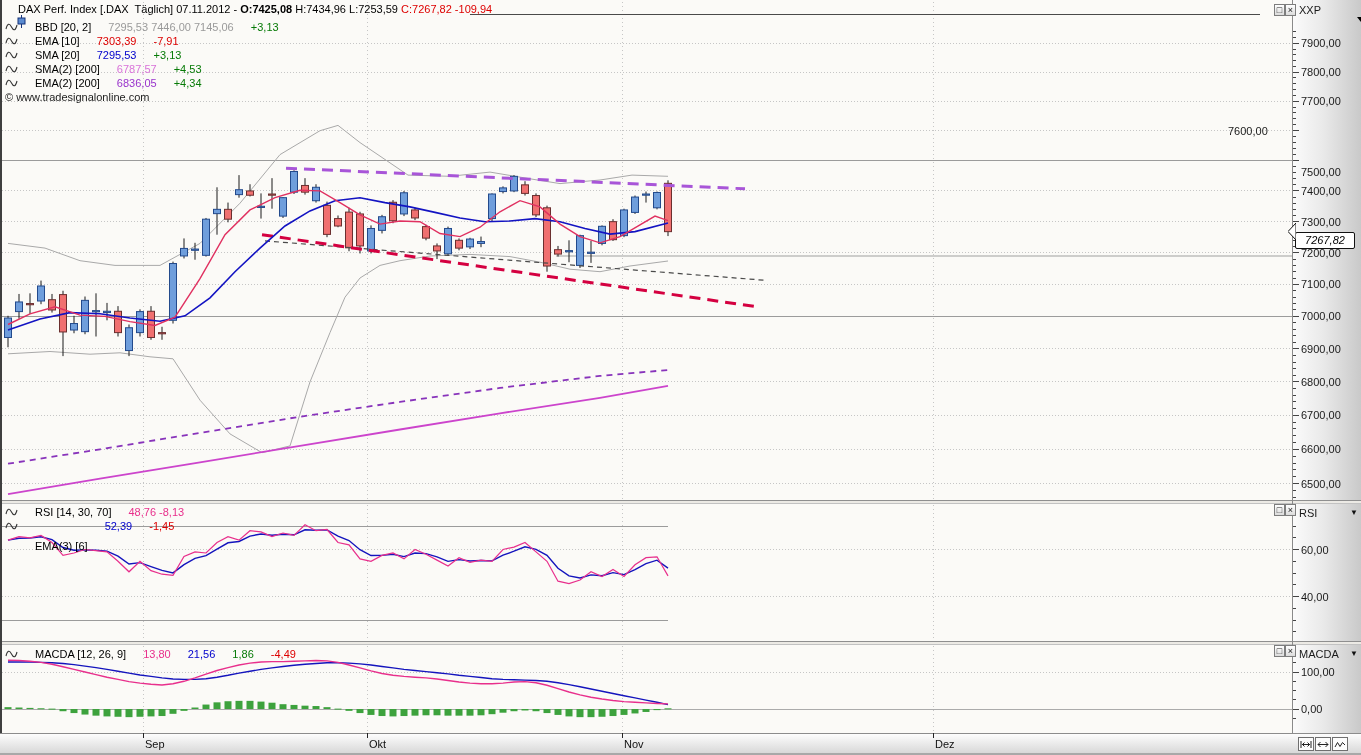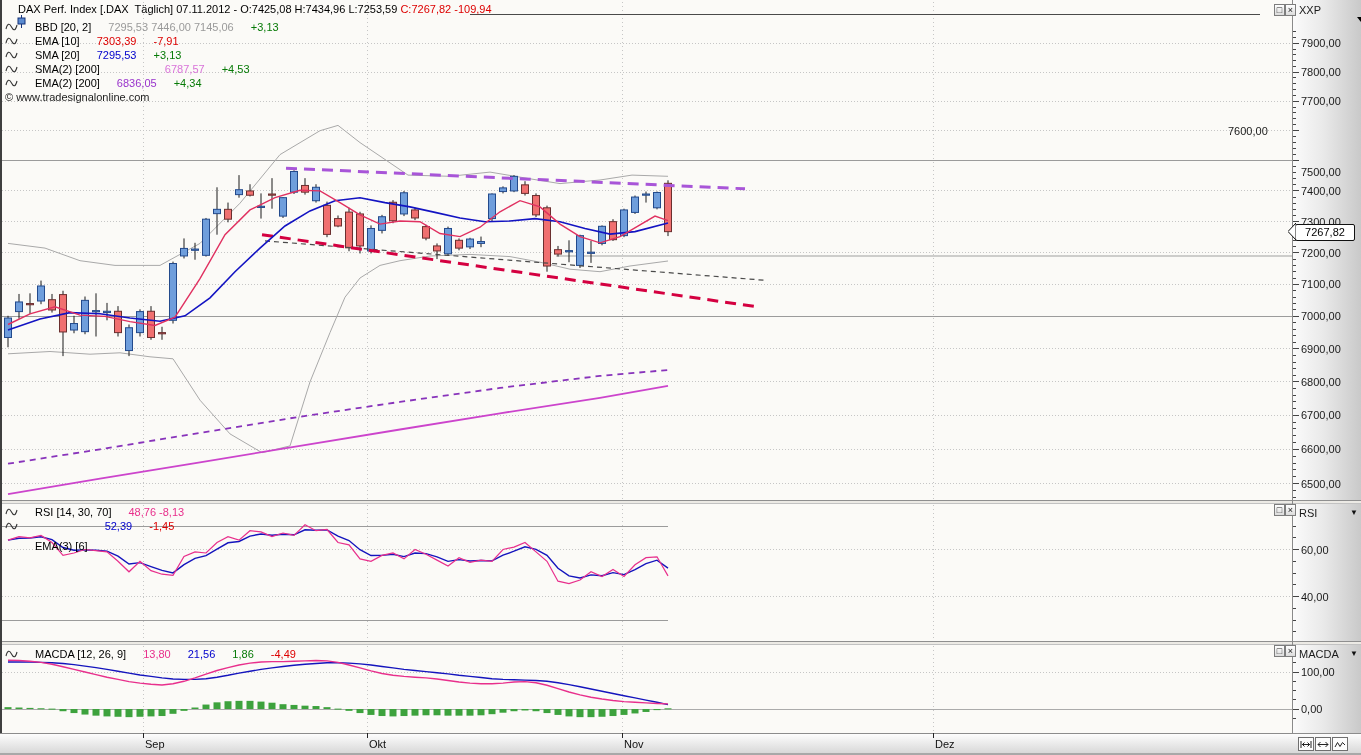--- a/index.html
+++ b/index.html
@@ -392,36 +392,36 @@
         <polyline points="8,660.2 19,660.5 30,661.3 41,662.4 52,664.2 63,666.8 74,669.4 85,672.0 96,674.6 107,677.2 118,679.4 129,681.6 140,683.1 151,684.2 162,685.0 173,683.8 184,681.3 195,677.9 206,674.2 217,670.5 228,667.6 239,665.0 250,663.1 261,662.0 272,661.6 283,661.6 294,661.3 305,660.9 316,660.5 327,660.9 338,662.4 349,665.0 360,667.9 371,670.9 382,673.5 393,675.3 404,676.4 415,677.2 426,677.9 437,679.0 448,680.5 459,682.0 470,683.1 481,683.8 492,683.8 503,683.1 514,682.0 525,681.6 536,682.7 547,685.3 558,688.6 569,692.0 580,694.9 591,697.2 602,699.0 613,700.5 624,701.6 635,702.3 646,702.9 657,703.5 668,703.9" fill="none" stroke="#e82f8c" stroke-width="1.4"></polyline>
       </g>
     </svg>
 
   <div class="txt" style="left:5px;top:3px;">
     <svg width="9" height="13" viewBox="0 0 9 13">
         <line x1="4.5" y1="0" x2="4.5" y2="13" stroke="#16337a" stroke-width="1"></line>
         <rect x="1" y="3" width="7" height="6" fill="#5b8bd0" stroke="#16337a" stroke-width="1"></rect>
       </svg>
   </div>
-  <div class="txt" id="main-title" style="left:18px;top:3px;"><span style="color: rgb(0, 0, 0);">DAX Perf. Index [.DAX  Täglich] 07.11.2012 - </span><span style="color: rgb(0, 0, 0);">O:7425,08 </span><span style="color: rgb(0, 0, 0);">H:7434,96 </span><span style="color: rgb(0, 0, 0);">L:7253,59 </span><span style="color: rgb(221, 0, 0);">C:7267,82 -109,94</span></div>
+  <div class="txt" id="main-title" style="left:18px;top:3px;"><span style="color: rgb(0, 0, 0);">DAX Perf. Index [.DAX  Täglich] 07.11.2012 - </span><span style="color: rgb(0, 0, 0); font-weight: bold;">O:7425,08 </span><span style="color: rgb(0, 0, 0);">H:7434,96 </span><span style="color: rgb(0, 0, 0);">L:7253,59 </span><span style="color: rgb(221, 0, 0);">C:7267,82 -109,94</span></div>
   <div id="title-sep" style="left:470px;width:790px;"></div>
 
   <div class="legend-block" id="legend-main" style="top:20px;">
       <div class="legend-row"><svg width="13" height="10" viewBox="0 0 13 10">
           <path d="M1 7 C2.5 1,4.5 1,6.5 5 S10.5 9,12 3" fill="none" stroke="#333" stroke-width="1.1"></path>
         </svg><span style="color: rgb(0, 0, 0);">BBD [20, 2] </span><span style="color: rgb(154, 154, 154);">7295,53 7446,00 7145,06 </span><span style="color: rgb(6, 122, 6);">+3,13</span></div>
       <div class="legend-row"><svg width="13" height="10" viewBox="0 0 13 10">
           <path d="M1 7 C2.5 1,4.5 1,6.5 5 S10.5 9,12 3" fill="none" stroke="#333" stroke-width="1.1"></path>
         </svg><span style="color: rgb(0, 0, 0);">EMA [10] </span><span style="color: rgb(221, 0, 0);">7303,39 </span><span style="color: rgb(221, 0, 0);">-7,91</span></div>
       <div class="legend-row"><svg width="13" height="10" viewBox="0 0 13 10">
           <path d="M1 7 C2.5 1,4.5 1,6.5 5 S10.5 9,12 3" fill="none" stroke="#333" stroke-width="1.1"></path>
         </svg><span style="color: rgb(0, 0, 0);">SMA [20] </span><span style="color: rgb(0, 0, 204);">7295,53 </span><span style="color: rgb(6, 122, 6);">+3,13</span></div>
       <div class="legend-row"><svg width="13" height="10" viewBox="0 0 13 10">
           <path d="M1 7 C2.5 1,4.5 1,6.5 5 S10.5 9,12 3" fill="none" stroke="#333" stroke-width="1.1"></path>
-        </svg><span style="color: rgb(0, 0, 0);">SMA(2) [200] </span><span style="color: rgb(217, 115, 217); margin-left: 48px;">6787,57 </span><span style="color: rgb(6, 122, 6);">+4,53</span></div>
+        </svg><span style="color: rgb(0, 0, 0);">SMA(2) [200] </span><span style="color: rgb(217, 115, 217);">6787,57 </span><span style="color: rgb(6, 122, 6);">+4,53</span></div>
       <div class="legend-row"><svg width="13" height="10" viewBox="0 0 13 10">
           <path d="M1 7 C2.5 1,4.5 1,6.5 5 S10.5 9,12 3" fill="none" stroke="#333" stroke-width="1.1"></path>
         </svg><span style="color: rgb(0, 0, 0);">EMA(2) [200] </span><span style="color: rgb(153, 51, 204);">6836,05 </span><span style="color: rgb(6, 122, 6);">+4,34</span></div>
     </div>
   <div class="txt" style="left:5px;top:91px;color:#222;">© www.tradesignalonline.com</div>
 
   <div class="legend-block" id="legend-rsi" style="top:505px;">
       <div class="legend-row"><svg width="13" height="10" viewBox="0 0 13 10">
           <path d="M1 7 C2.5 1,4.5 1,6.5 5 S10.5 9,12 3" fill="none" stroke="#333" stroke-width="1.1"></path>
         </svg><span style="color: rgb(0, 0, 0);">RSI [14, 30, 70] </span><span style="color: rgb(232, 47, 140);">48,76 -8,13</span></div>
@@ -459,21 +459,21 @@
   <div class="axis-name" style="top:648px;">MACDA</div>
   <div class="ddown" style="left:1350px;top:508px;">▼</div>
   <div class="ddown" style="left:1350px;top:649px;">▼</div>
   <div class="txt" style="left:1342px;top:1px;">
     <svg width="16" height="13" viewBox="0 0 16 13">
         <text x="9" y="6" font-size="6" fill="#000" font-family="Liberation Sans">In</text>
         <path d="M3 4 L11 4 L7 9 Z" fill="#000"></path>
       </svg>
   </div>
 
-  <div id="price-tag" style="top: 224px;">7267,82</div>
+  <div id="price-tag" style="top: 232px; font-style: italic;">7267,82</div>
   <svg id="price-tag-arrow" width="8" height="17" style="left: 1288px; top: 223px;">
       <polygon points="8,0 0,8.5 8,17" fill="#ffffff" stroke="#111" stroke-width="1"></polygon>
     </svg>
 
   <div class="toolbtn" style="left:1298px;top:737px;">
     <svg width="12" height="9" viewBox="0 0 12 9">
         <line x1="1" y1="1" x2="1" y2="8" stroke="#222"></line>
         <line x1="11" y1="1" x2="11" y2="8" stroke="#222"></line>
         <line x1="2" y1="4.5" x2="10" y2="4.5" stroke="#222"></line>
         <path d="M4.5 2.5 L2.5 4.5 L4.5 6.5" fill="none" stroke="#222"></path>

